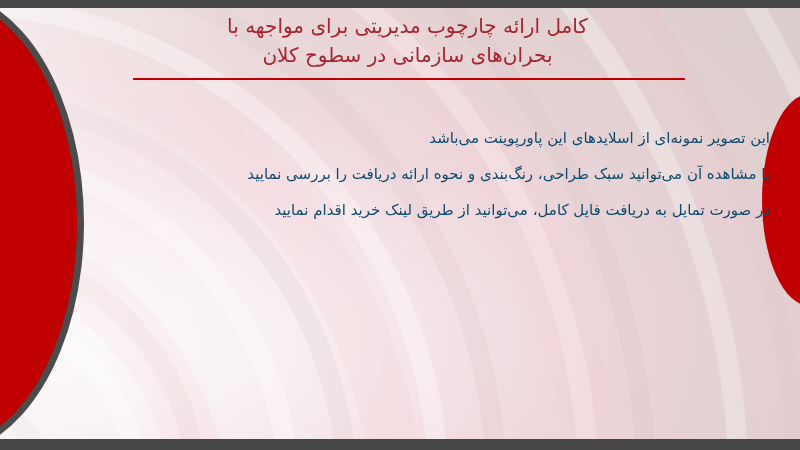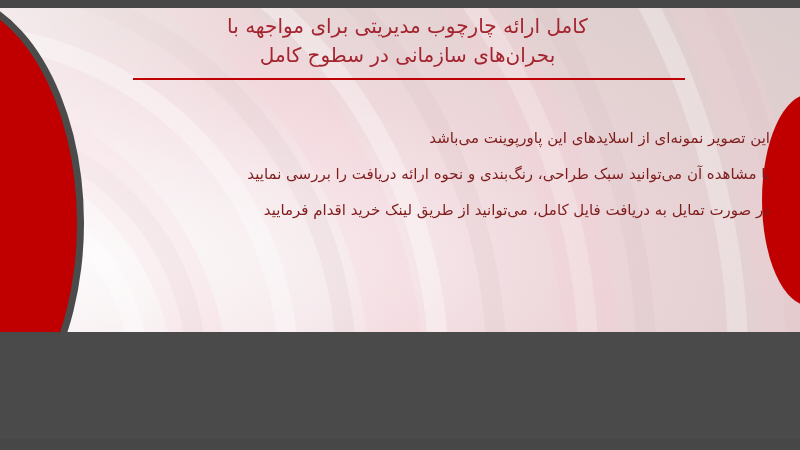--- a/index.html
+++ b/index.html
@@ -30,21 +30,21 @@
   }
   .frame-top    { top: 0;     height: 8px;  }
   .frame-bottom { bottom: 0;  height: 11px; }
 
   
   .canvas {
     position: absolute;
     left: 0;
     top: 8px;
     width: 800px;
-    height: 324px;
+    height: 431px;
     overflow: hidden;
     background: #e2dcdc;
   }
 
   
   .bg-base {
     position: absolute;
     inset: 0;
     background:
       radial-gradient(130% 115% at 12% 78%,
@@ -162,21 +162,21 @@
 
   .body-block {
     position: absolute;
     right: 30px;
     top: 112px;
     width: 745px;
     text-align: right;
     direction: rtl;
   }
   .body-line {
-    color: #7f1d1d;
+    color: #0c4a6e;
     font-size: 15px;
     line-height: 36px;
     font-weight: 400;
     white-space: nowrap;
     padding-left: 14px;
   }
 </style>
 </head>
 <body>
 
@@ -191,29 +191,29 @@
     <div class="bg-arcs2"></div>
     <div class="bg-sheen"></div>
 
     <div class="ellipse ellipse-left"></div>
     <div class="ellipse ellipse-right"></div>
 
     <div class="content">
 
       <div class="title-block">
         <div class="title-line">کامل ارائه چارچوب مدیریتی برای مواجهه با</div>
-        <div class="title-line">بحران‌های سازمانی در سطوح کامل</div>
+        <div class="title-line">بحران‌های سازمانی در سطوح کلان</div>
       </div>
 
       <div class="title-rule"></div>
 
       <div class="body-block">
         <div class="body-line">این تصویر نمونه‌ای از اسلایدهای این پاورپوینت می‌باشد</div>
         <div class="body-line">با مشاهده آن می‌توانید سبک طراحی، رنگ‌بندی و نحوه ارائه دریافت را بررسی نمایید</div>
-        <div class="body-line">در صورت تمایل به دریافت فایل کامل، می‌توانید از طریق لینک خرید اقدام فرمایید</div>
+        <div class="body-line">در صورت تمایل به دریافت فایل کامل، می‌توانید از طریق لینک خرید اقدام نمایید</div>
       </div>
 
     </div>
   </div>
 
   <div class="frame-bar frame-bottom"></div>
 
 </div>
 
 </body></html>

